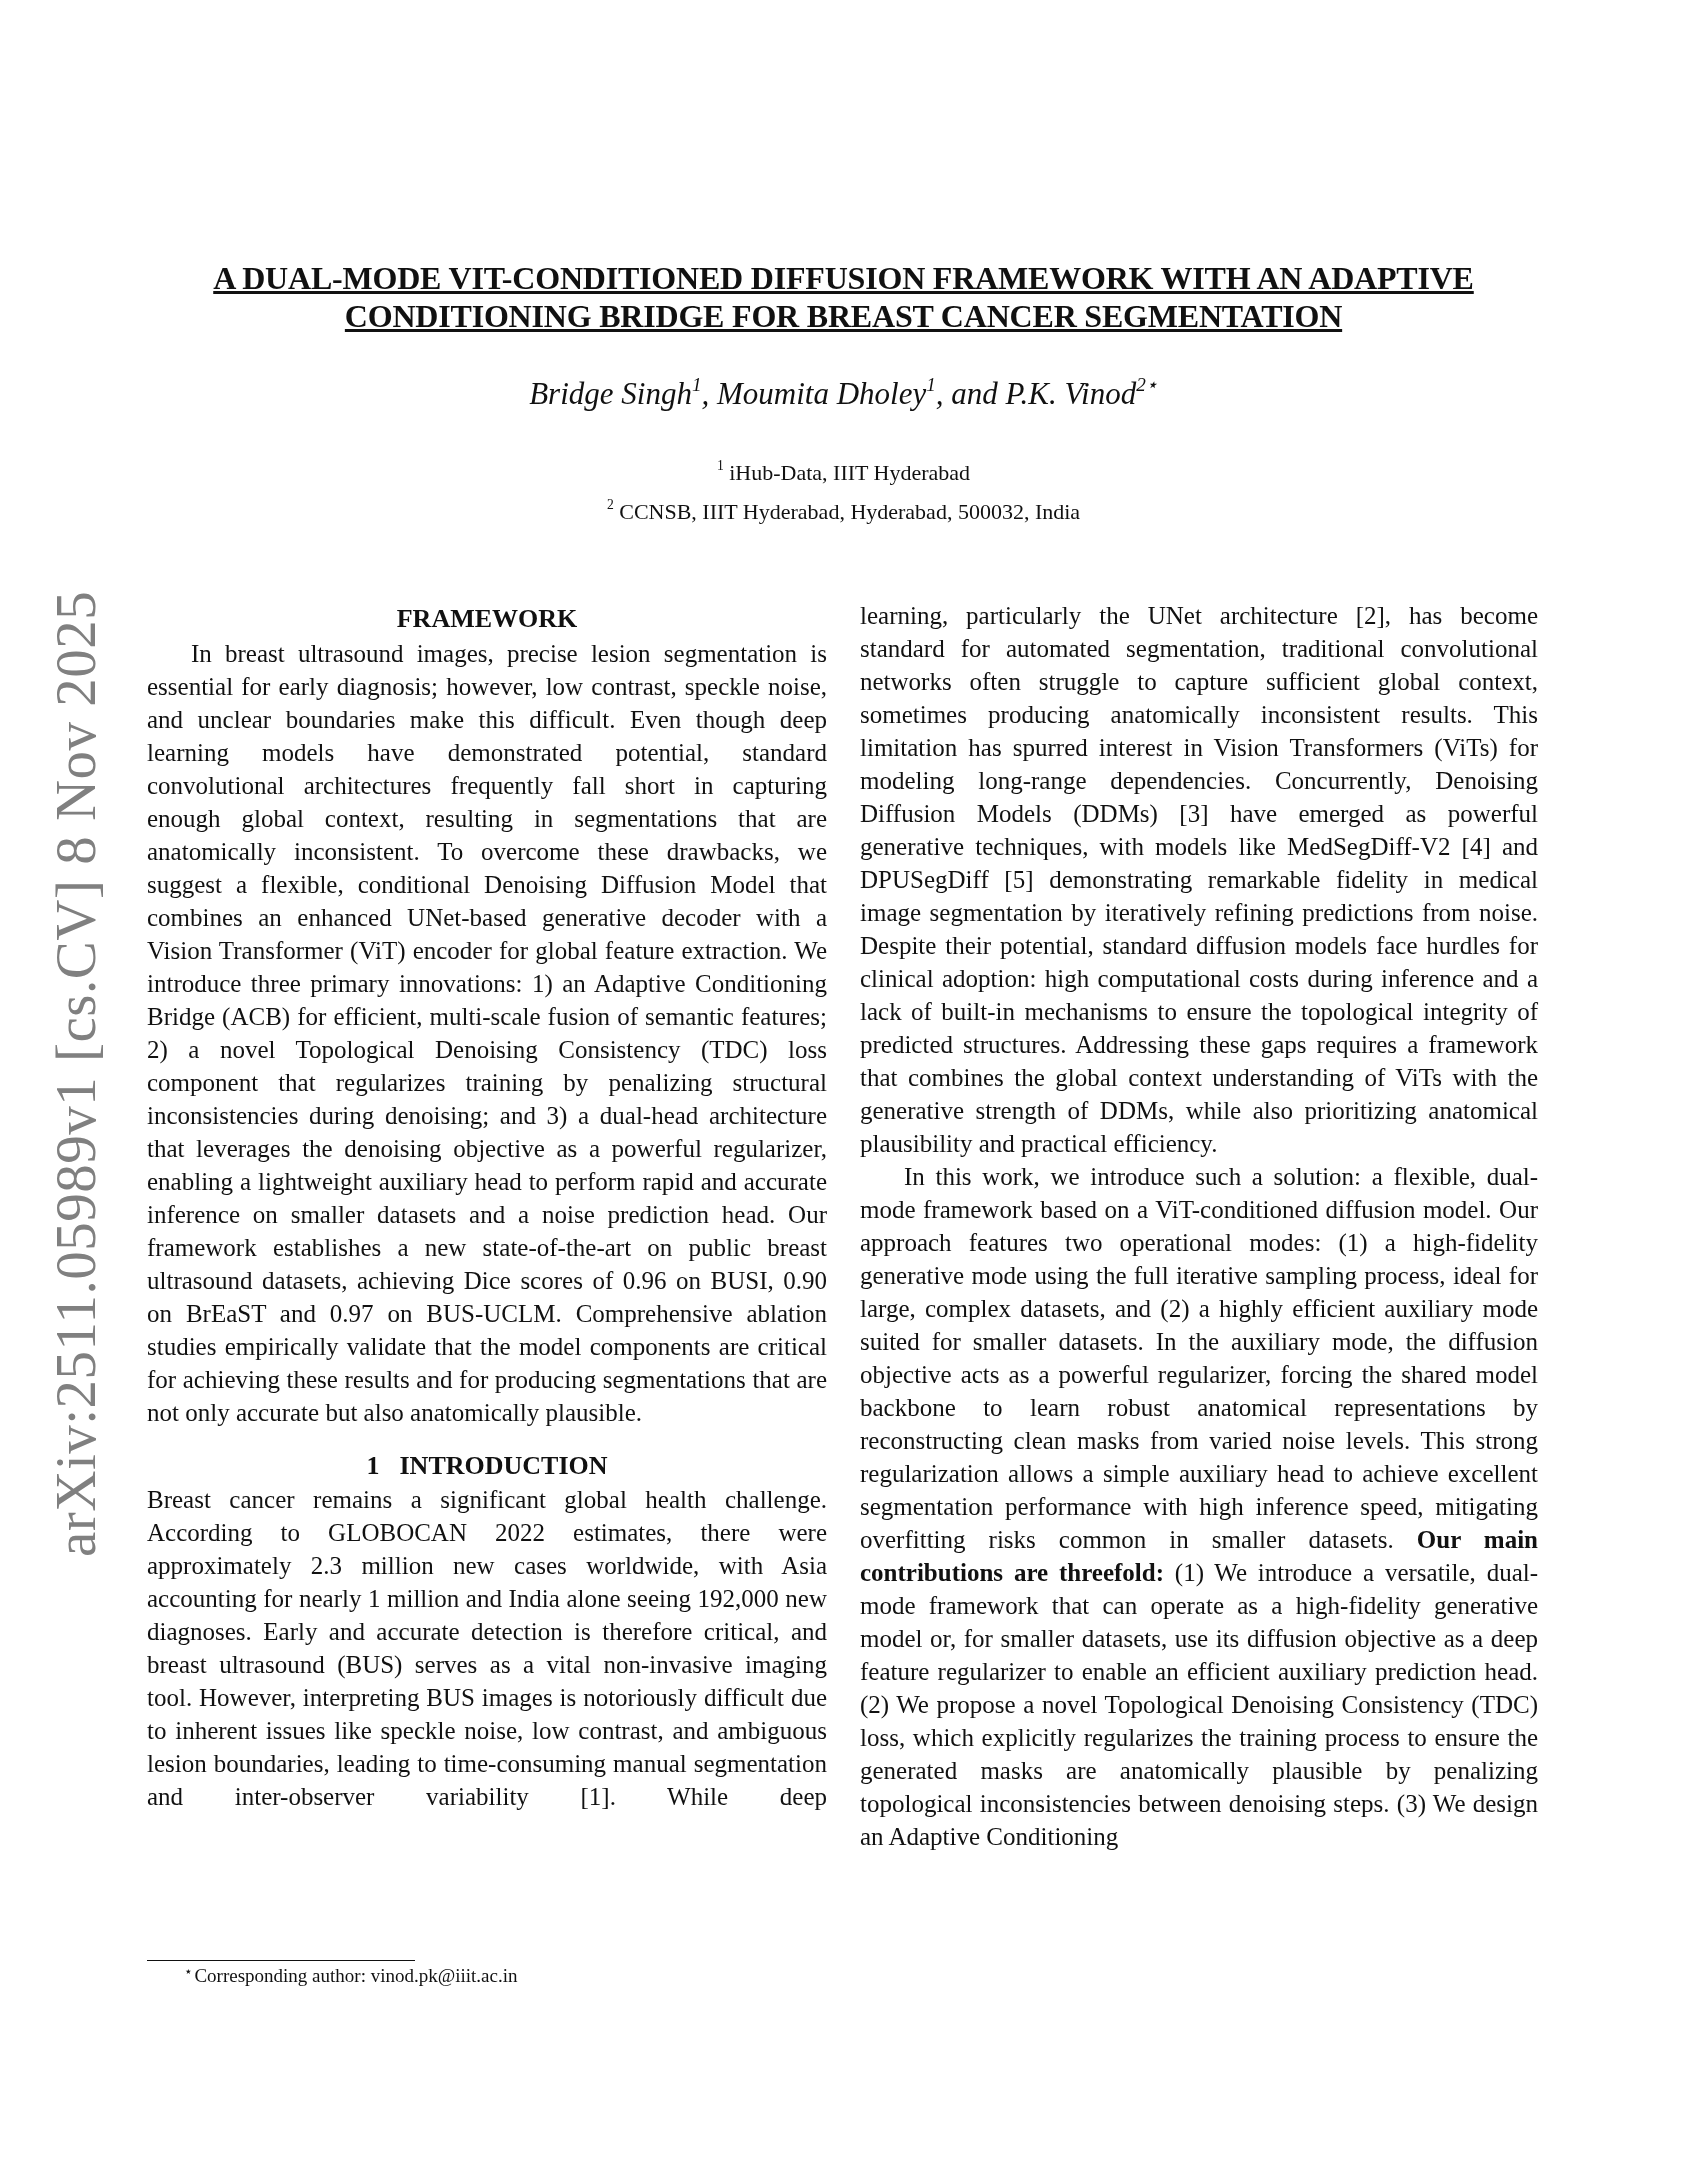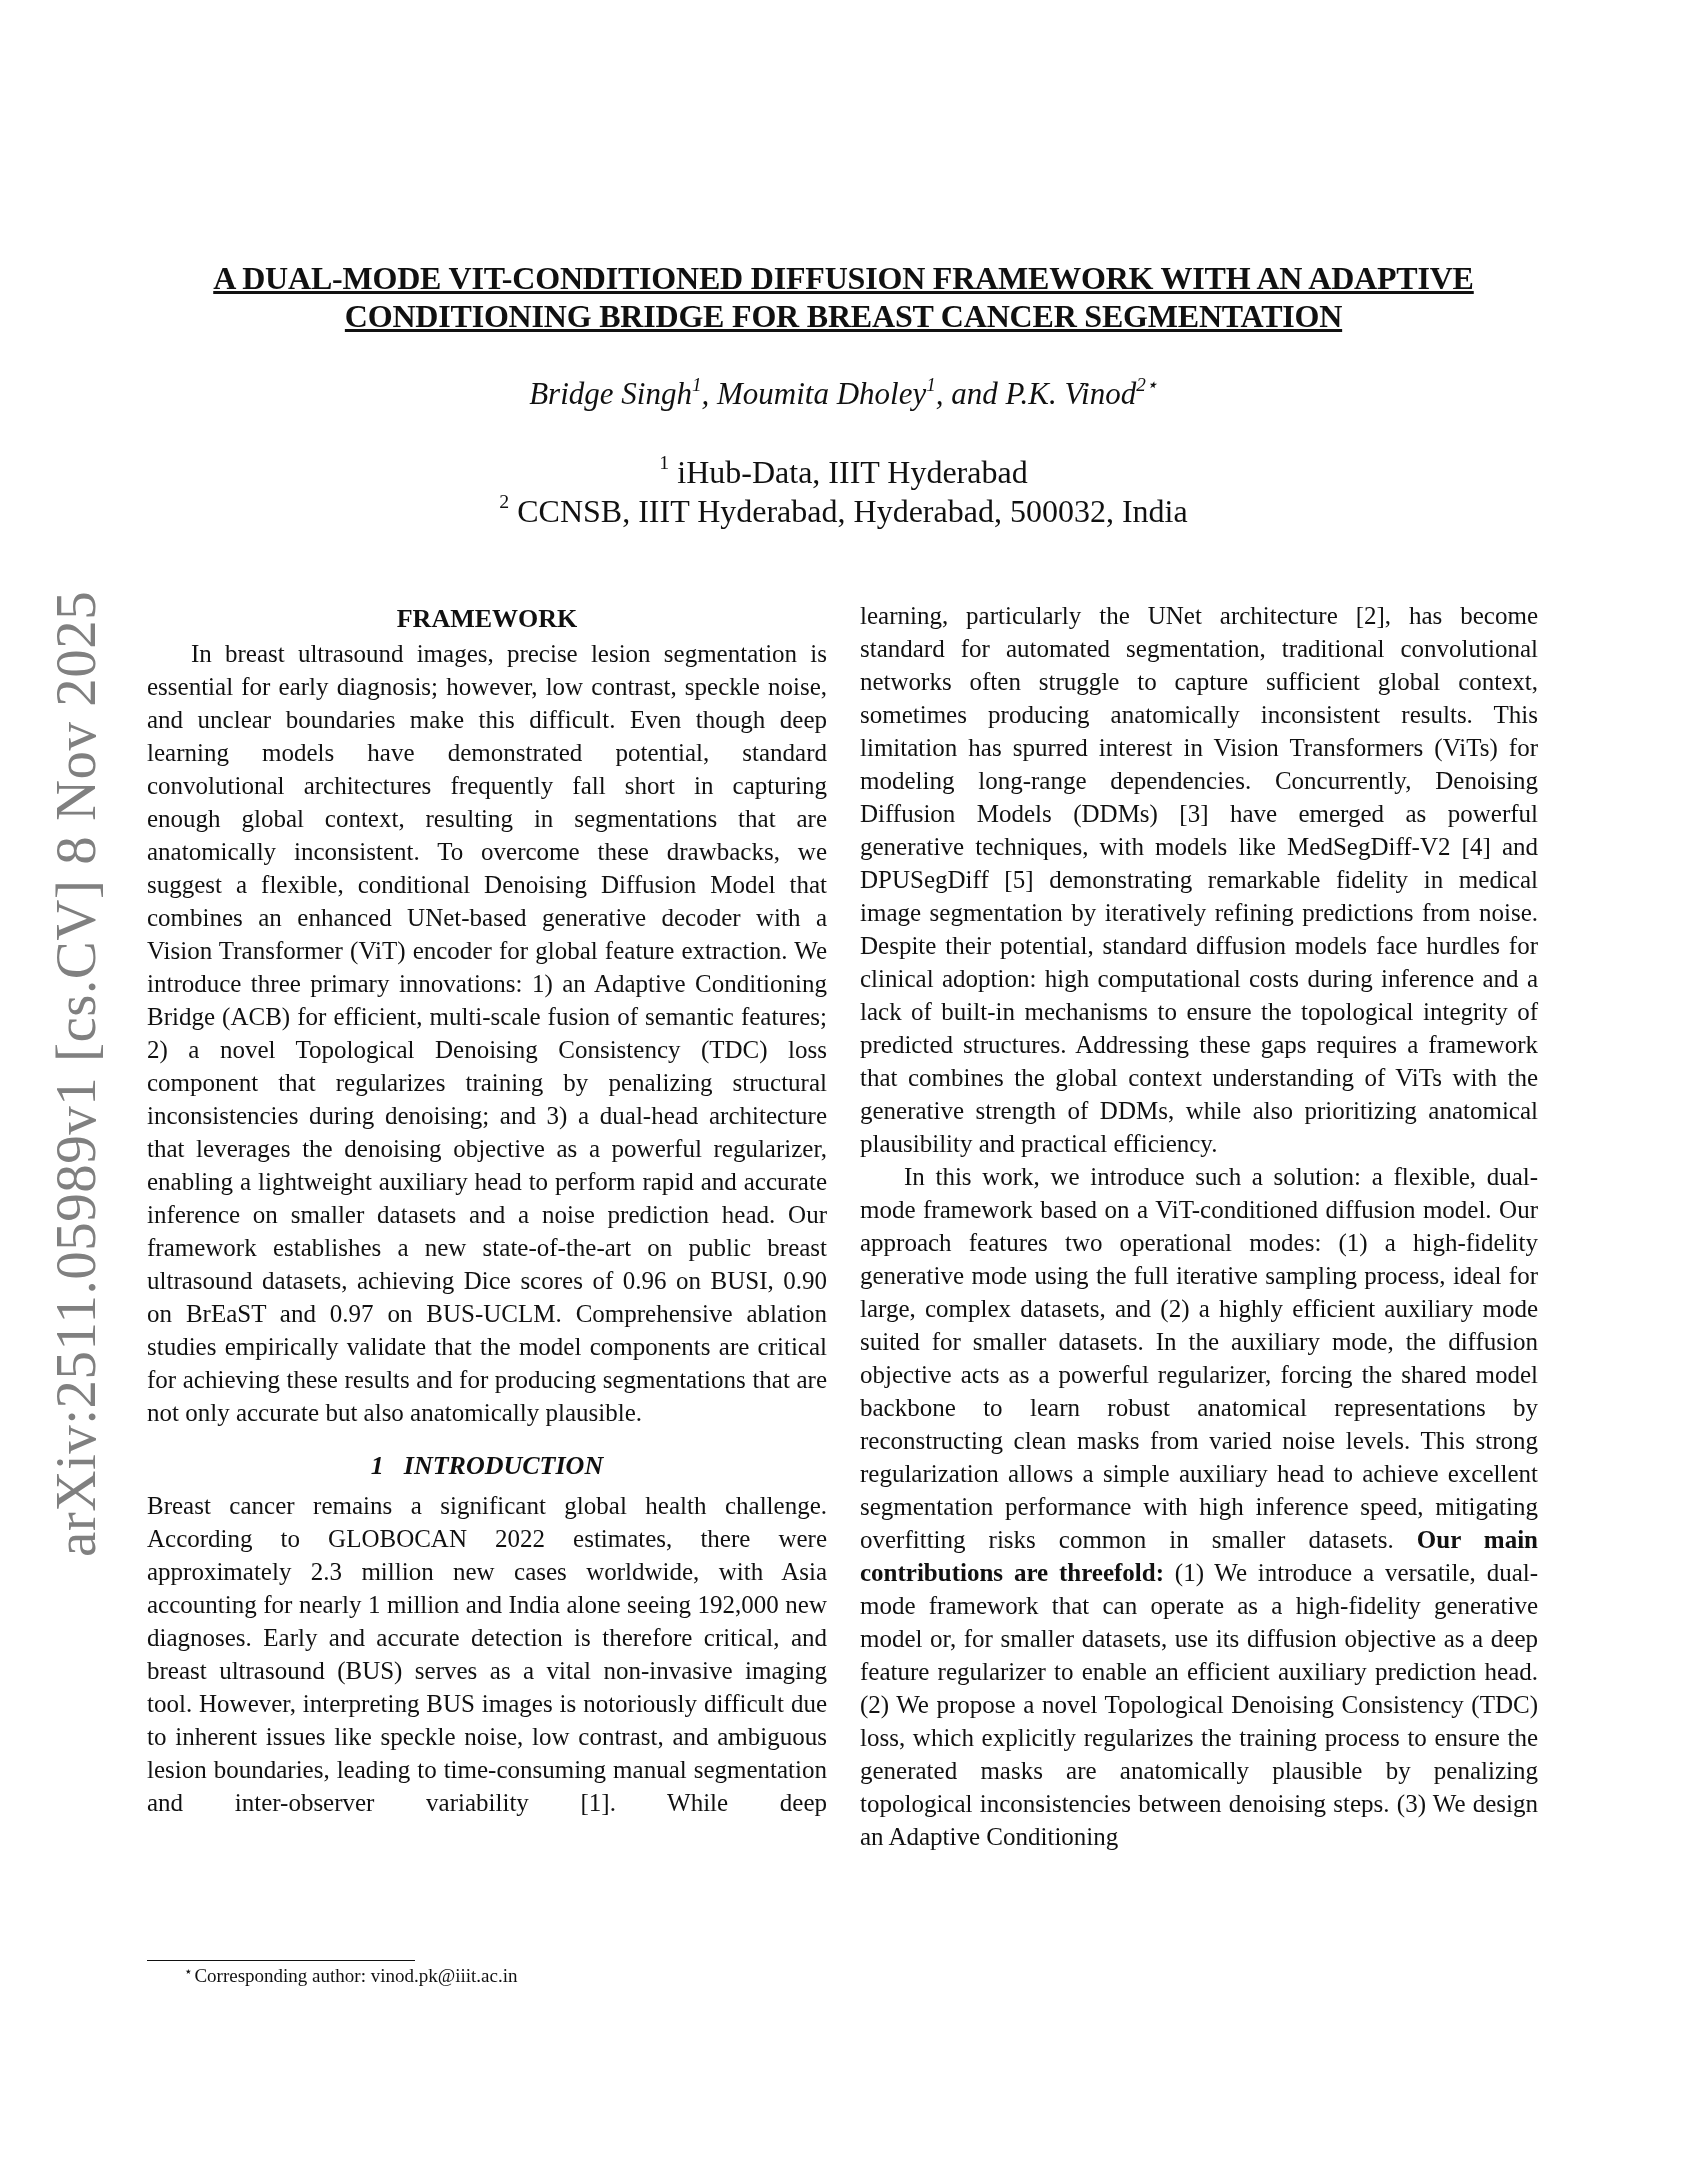--- a/index.html
+++ b/index.html
@@ -2,33 +2,33 @@
 <html style="font-size:14.7px"><head>
 <meta charset="utf-8">
 <style>
   html, body { margin:0; padding:0; background:#ffffff; }
   body { width:1686px; height:2182px; position:relative; overflow:hidden;
          font-family:"Liberation Serif", "DejaVu Serif", serif; color:#111; }
   .title { position:absolute; left:138px; width:1411px; top:259px; text-align:center;
            font-weight:bold; font-size:32px; line-height:38px; letter-spacing:-0.2px;text-decoration:underline; }
   .authors { position:absolute; left:138px; width:1411px; top:375px; text-align:center;
              font-style:italic; font-size:31px; line-height:37px; }
-  .affil { position:absolute; left:138px; width:1411px; text-align:center; font-size:32px; line-height:37px; }
+  .affil { position:absolute; left:138px; width:1411px; text-align:center; font-size:22px; line-height:37px; }
   .affil.a1 { top:454px; } .affil.a2 { top:493px; }
   sup { font-size:62%; vertical-align:0; position:relative; top:-0.7em; line-height:0; }
   .arxiv { position:absolute; left:50px; top:1557px; transform-origin:0 0; transform:rotate(-90deg);
            font-size:57px; color:#808080; white-space:nowrap; letter-spacing:0.5px; line-height:51px; }
   .col { position:absolute; top:602px; font-size:25px; line-height:33px; text-align:justify; hyphens:none; }
   .col.left { left:147px; width:680px; }
   .col.right { left:860px; width:678px; top:599px; }
   .col p { margin:0; }
   .indent { text-indent:44px; }
   .sec-head { text-align:center; font-weight:bold; font-size:26px; line-height:33px; margin:0; }
   .sec-head.abstract { margin-bottom:1.8px; }
-  .sec-head.intro { margin-top:20px; margin-bottom:7px;font-style:italic; }
+  .sec-head.intro { margin-top:20px; margin-bottom:1px; }
   .sec-num { margin-right:20px; }
   .bi { font-weight:bold; font-style:italic; }
   .b { font-weight:bold; }
   .footnote-rule { position:absolute; left:147px; top:1960px; width:268px; height:0.9px; background:#111; }
   .footnote { position:absolute; left:184px; top:1963px; font-size:19px; line-height:26px; }
   .fn-star { font-size:13.8px; position:relative; top:-6.4px; margin-right:1.8px; }
 </style>
 </head>
 <body>
 

